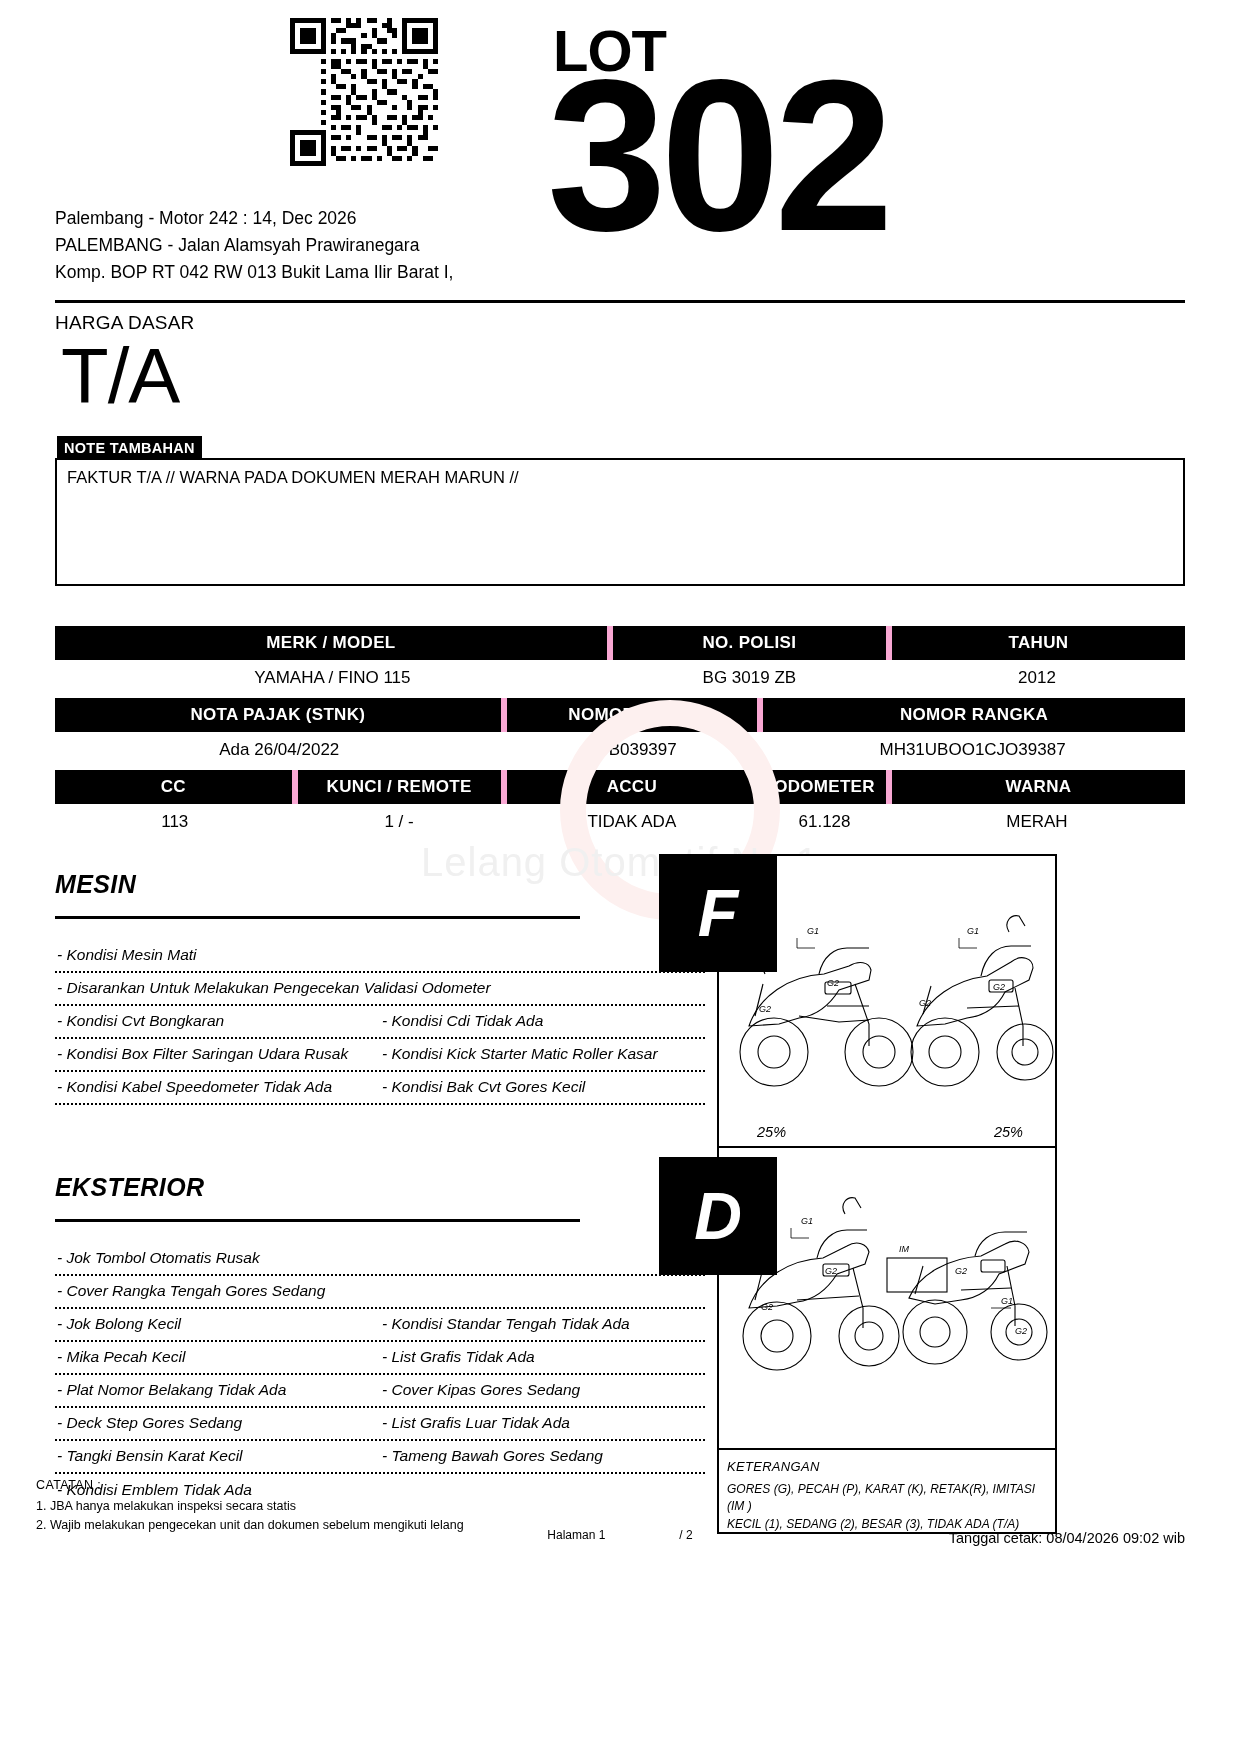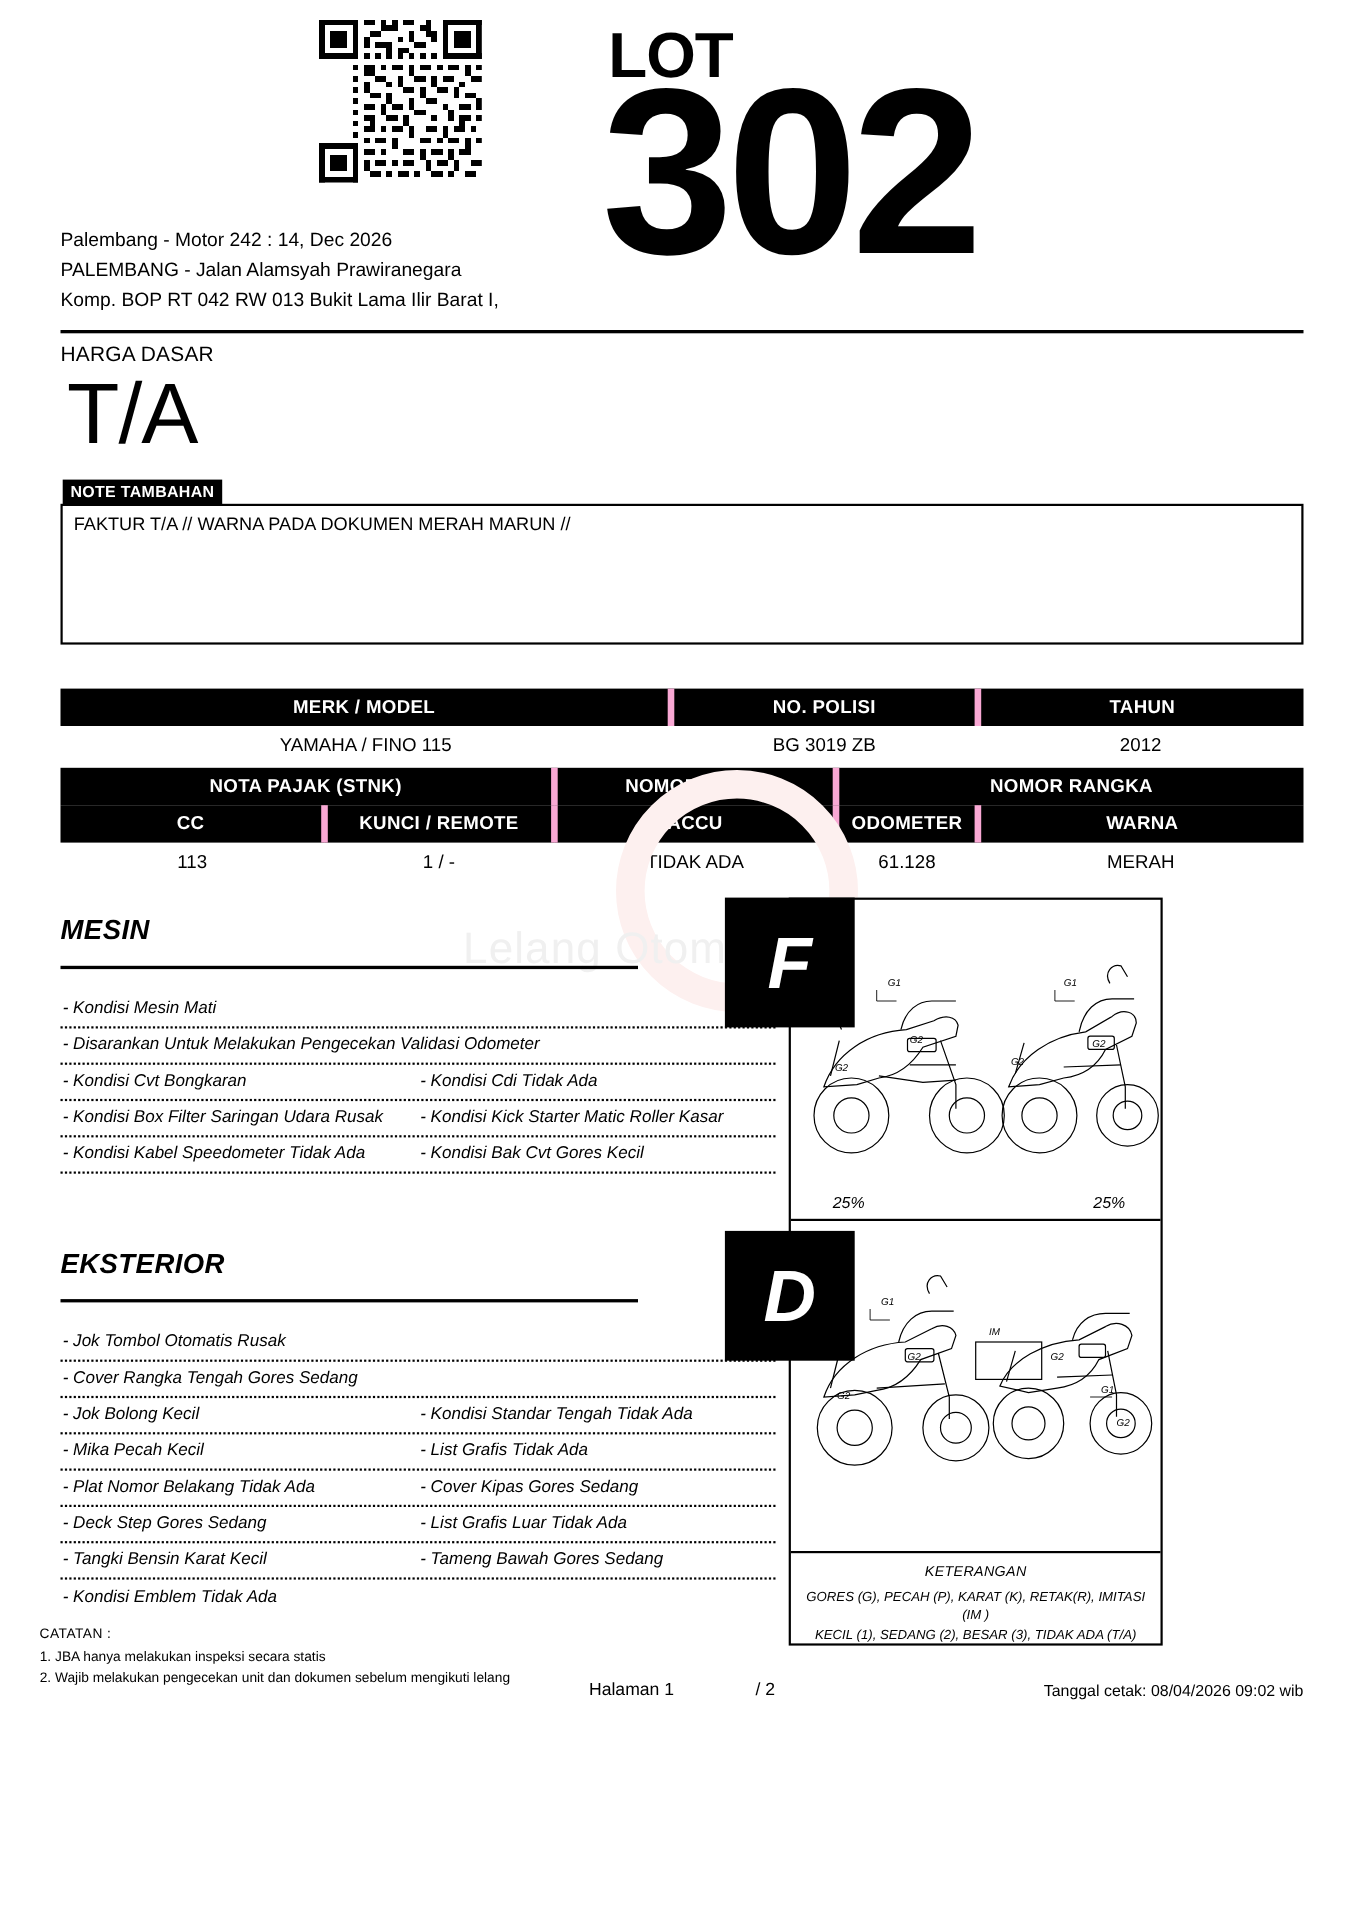--- a/index.html
+++ b/index.html
@@ -183,38 +183,37 @@
     background: #fff;
   }
   .diagram-half { height: 290px; position: relative; }
   .diagram-div { border-top: 2px solid #000; }
   .pct { position: absolute; bottom: 6px; font-size: 14.5px; }
   .ket {
     border-top: 2px solid #000;
     padding: 8px 8px;
     font-size: 12px;
     line-height: 1.45;
-    text-align: center;
   }
   .ket .kt { font-size: 13px; letter-spacing: .3px; margin-bottom: 4px; }
 
   .catatan {
     position: absolute;
     left: 36px; top: 1476px;
     font-size: 12.5px;
     line-height: 1.5;
   }
   .catatan .c-title { letter-spacing: .4px; }
   .catatan ol { margin: 2px 0 0 14px; padding: 0; }
   .footer-page {
     position: absolute;
     left: 0; top: 1528px;
     width: 1240px;
     text-align: center;
-    font-size: 16px;
+    font-size: 12px;
   }
   .footer-page span.sep { display: inline-block; width: 74px; }
   .footer-date {
     position: absolute;
     right: 55px; top: 1530px;
     font-size: 14.5px;
   }
   svg { display: block; }
 </style>
 </head>
@@ -406,20 +405,25 @@
         <tr class="vals">
           <td colspan="3">YAMAHA / FINO 115</td>
           <td colspan="2">BG 3019 ZB</td>
           <td>2012</td>
         </tr>
         <tr>
           <th colspan="2">NOTA PAJAK (STNK)</th>
           <th colspan="2">NOMOR MESIN</th>
           <th colspan="2">NOMOR RANGKA</th>
         </tr>
+        <tr class="vals">
+          <td colspan="2">Ada 26/04/2022</td>
+          <td colspan="2">1UB039397</td>
+          <td colspan="2">MH31UBOO1CJO39387</td>
+        </tr>
         <tr>
           <th>CC</th>
           <th>KUNCI / REMOTE</th>
           <th colspan="2">ACCU</th>
           <th>ODOMETER</th>
           <th>WARNA</th>
         </tr>
         <tr class="vals">
           <td>113</td>
           <td>1 / -</td>

